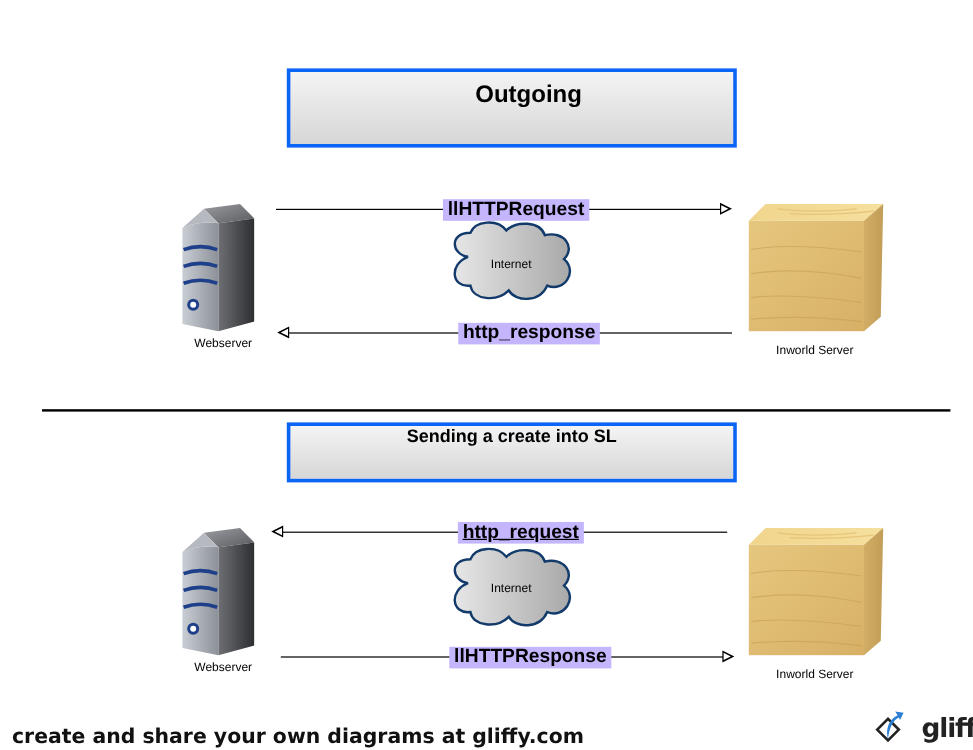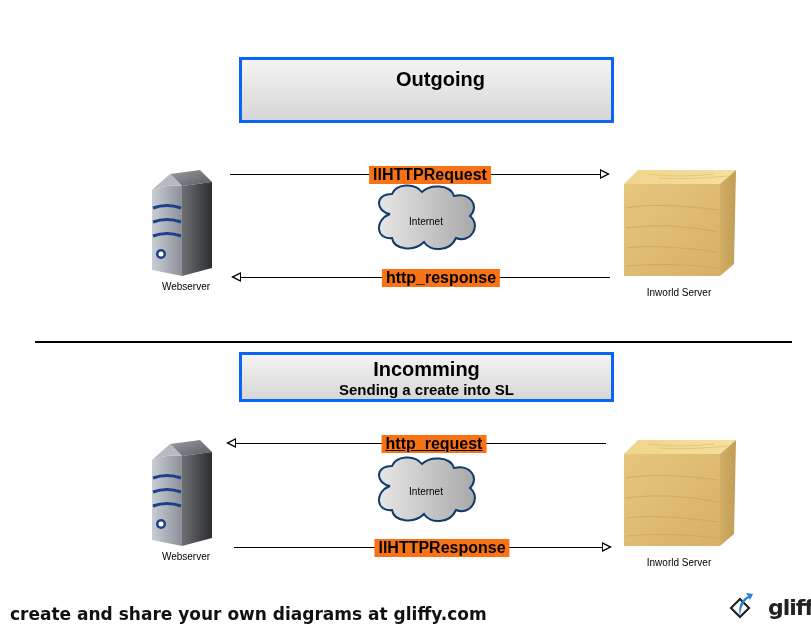--- a/index.html
+++ b/index.html
@@ -8,21 +8,21 @@
   .title-box {
     position: absolute; box-sizing: border-box;
     border: 3px solid #0a64f5;
     background: linear-gradient(#f4f4f4, #d6d6d6);
     text-align: center; color: #000;
   }
   .title-main { font-weight: bold; font-size: 20px; }
   .title-sub { font-weight: bold; font-size: 15px; }
   .arrow { position: absolute; height: 1px; background: #000; }
   .arrow-label {
-    position: absolute; background: #f97316; padding: 0 4px;
+    position: absolute; background: #c4b5fd; padding: 0 4px;
     font-weight: bold; font-size: 16px; color: #000; white-space: nowrap;
     transform: translate(-50%, -50%);
   }
   .head-right, .head-left { position: absolute; top: -5px; width: 0; height: 0; border-top: 5px solid transparent; border-bottom: 5px solid transparent; }
   .head-right { right: -2px; border-left: 10px solid #000; }
   .head-right::after { content: ""; position: absolute; left: -9px; top: -3px; border-top: 3px solid transparent; border-bottom: 3px solid transparent; border-left: 6px solid #fff; }
   .head-left { left: -2px; border-right: 10px solid #000; }
   .head-left::after { content: ""; position: absolute; left: 3px; top: -3px; border-top: 3px solid transparent; border-bottom: 3px solid transparent; border-right: 6px solid #fff; }
   .node-label { position: absolute; font-size: 10px; color: #000; white-space: nowrap; transform: translateX(-50%); }
   .cloud-label { position: absolute; font-size: 10px; color: #000; transform: translate(-50%, -50%); }
@@ -103,21 +103,20 @@
   <polygon points="102,16 118,2 116,96 102,108" fill="url(#woodSide)"></polygon>
   <rect x="6" y="16" width="96" height="92" fill="url(#woodFront)"></rect>
   <path d="M8,40 Q40,34 100,42 M8,60 Q50,54 100,64 M8,80 Q40,76 100,84 M8,98 Q50,94 100,100" stroke="#c9a25a" stroke-width="1" fill="none" opacity="0.7"></path>
   <path d="M30,6 Q60,10 96,6 M40,10 Q70,12 110,8" stroke="#e2bf72" stroke-width="1" fill="none" opacity="0.8"></path>
 </svg>
 <div class="node-label" style="left:679px; top:287px;">Inworld Server</div>
 
 <div class="divider"></div>
 
 <div class="title-box" style="left:239px; top:352px; width:375px; height:50px;">
-  <div class="title-main" style="margin-top:3px;">Incomming</div>
   <div class="title-sub" style="margin-top:0px;">Sending a create into SL</div>
 </div>
 
 <div class="arrow" style="left:228px; top:443px; width:378px;">
   <span class="head-left"></span>
 </div>
 <div class="arrow-label" style="left:434px; top:444px;text-decoration:underline;">http_request</div>
 
 <div class="arrow" style="left:234px; top:547px; width:376px;">
   <span class="head-right"></span>

